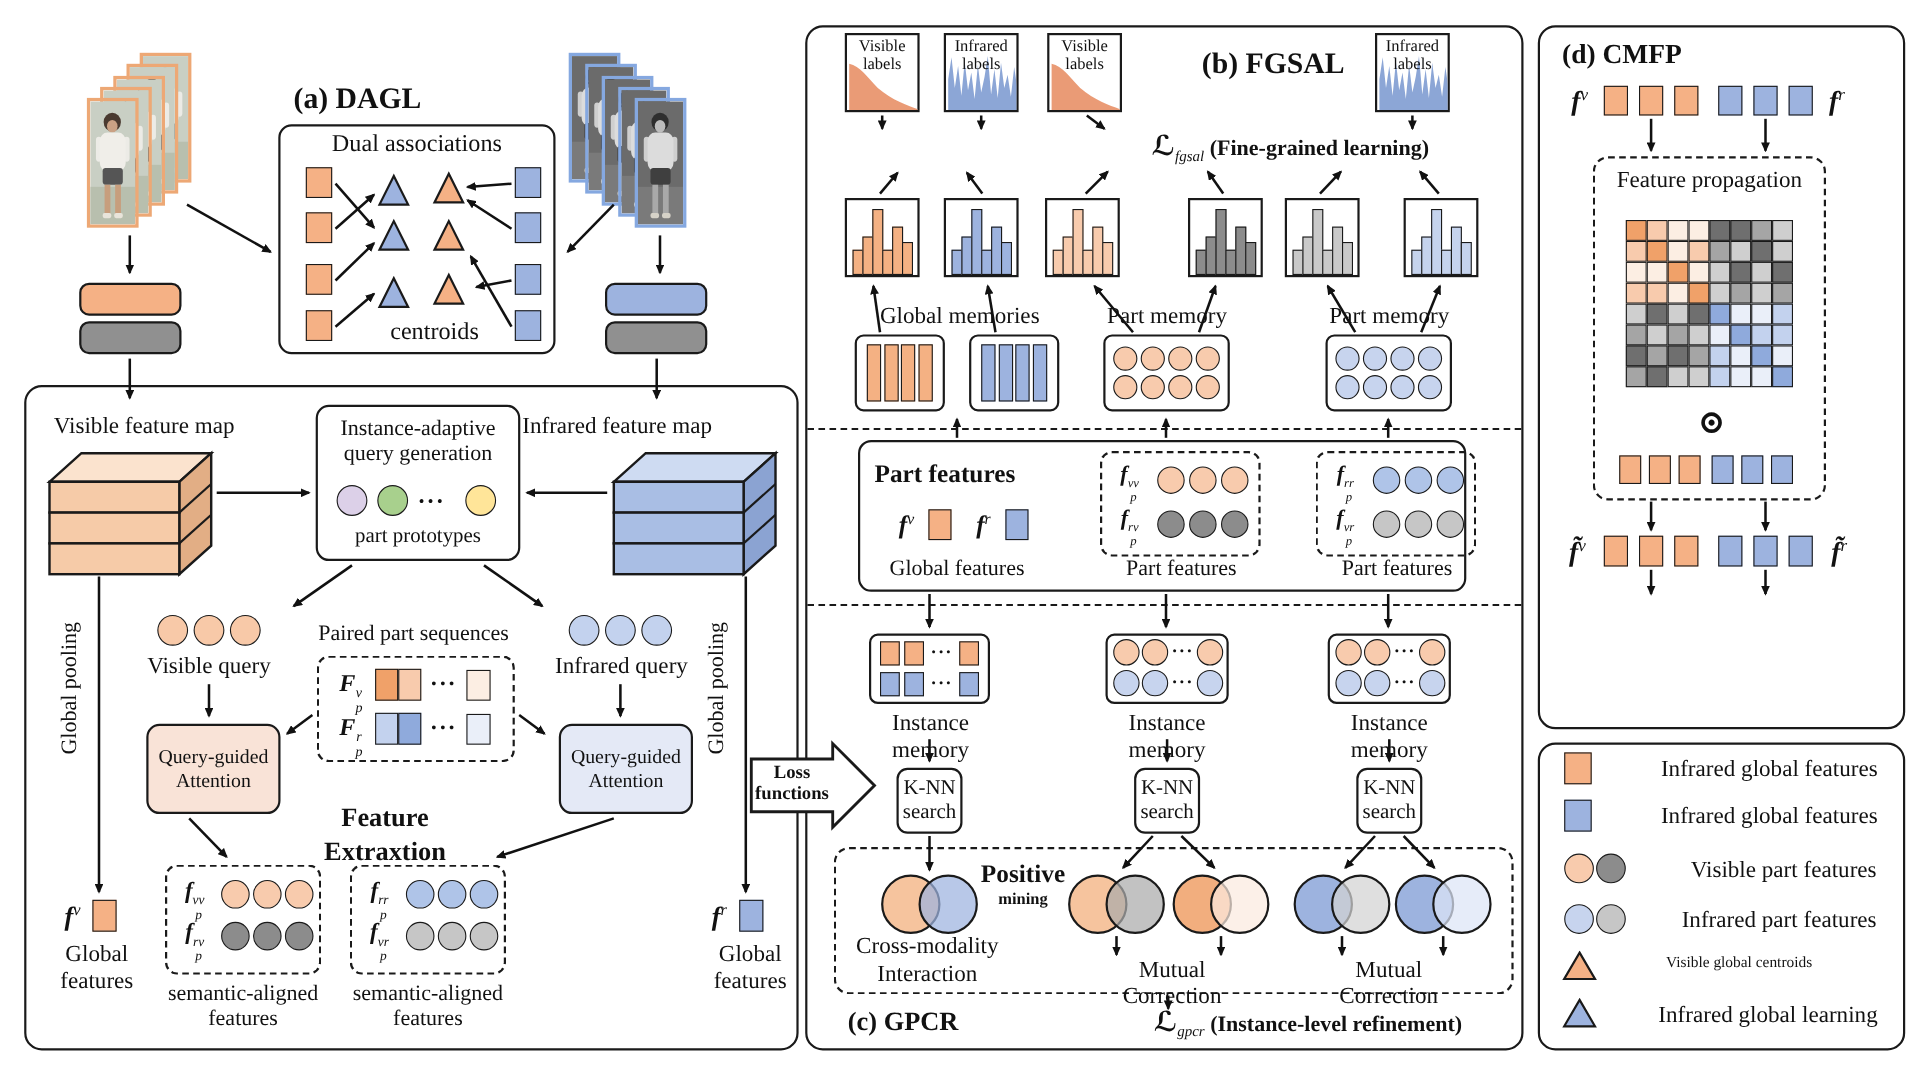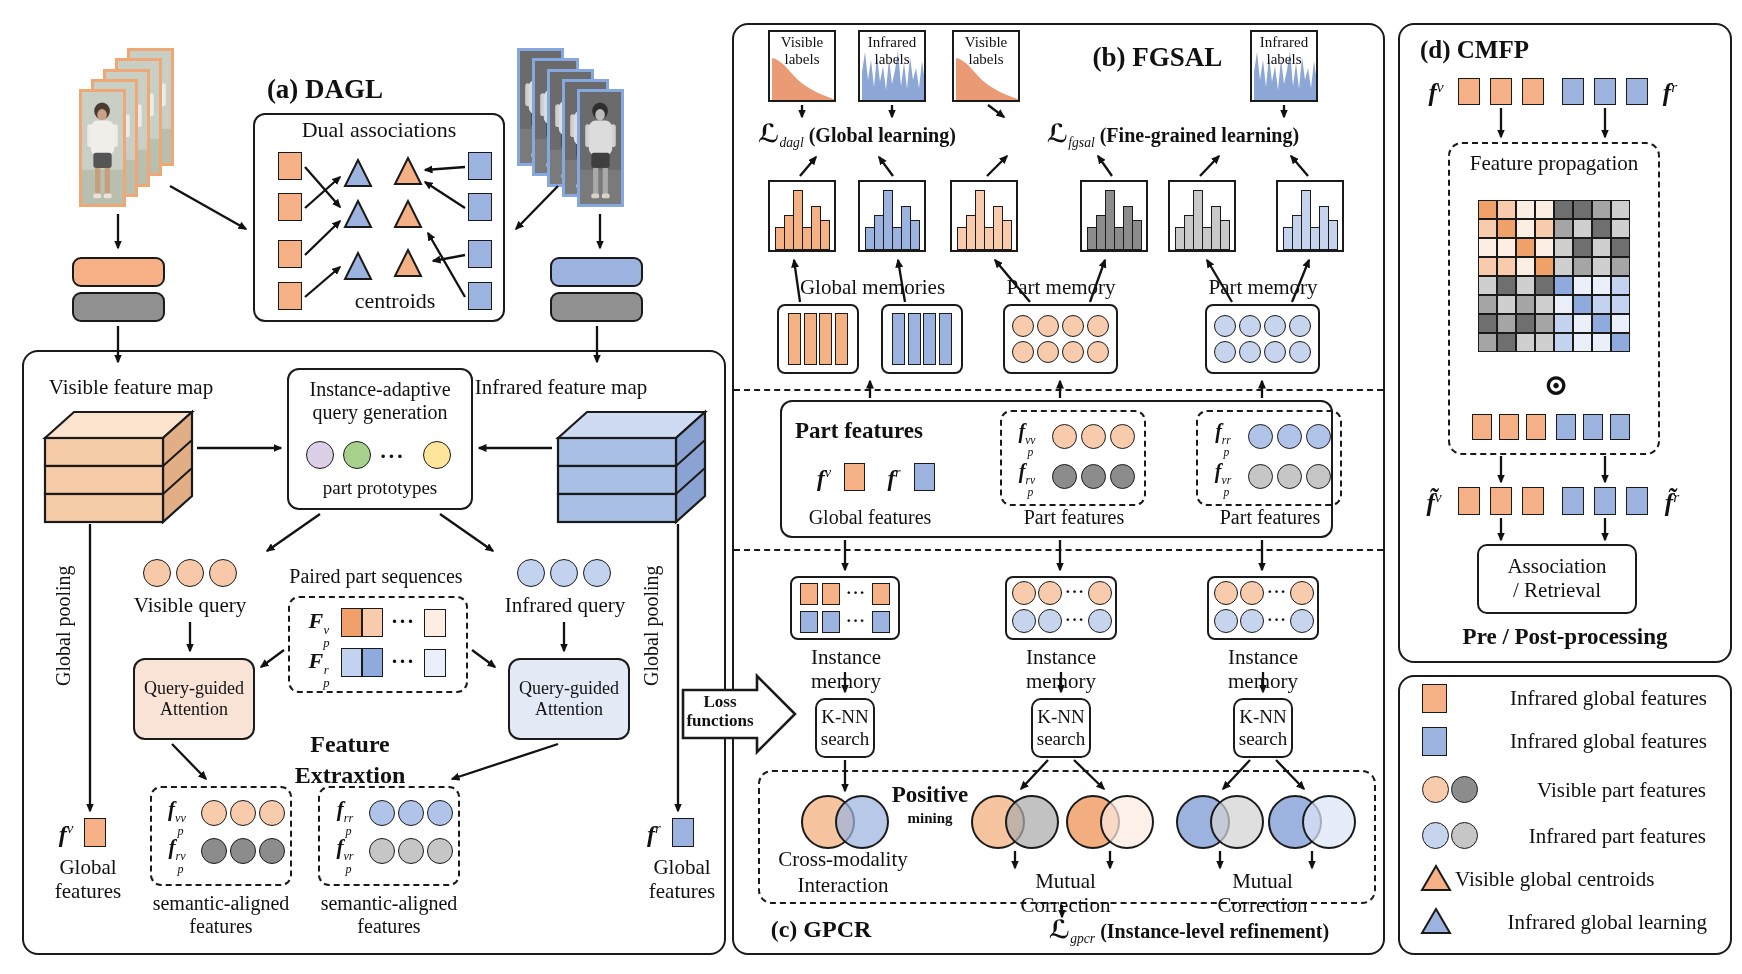--- a/index.html
+++ b/index.html
@@ -267,24 +267,20 @@
     <svg width="68" height="72" viewBox="0 0 68 72" preserveAspectRatio="none">
         <use href="#sil-r"></use>
       </svg>
     <div class="txt t">
         <div>Infrared</div>
         <div>labels</div>
       </div>
   </div>
   <div class="abs t b z2" style="left:1075px;top:42px;width:165px;font-size:27px">(b) FGSAL</div>
 
-  <div class="abs t z2" style="left:740px;top:120px;width:234px;font-size:20px;white-space:nowrap">
-    <span class="lsym">ℒ</span><sub class="lsub">dagl</sub>
-    <b>(Global learning)</b>
-  </div>
   <div class="abs t z2" style="left:978px;top:120px;width:390px;font-size:20px;white-space:nowrap">
     <span class="lsym">ℒ</span><sub class="lsub">fgsal</sub>
     <b>(Fine-grained learning)</b>
   </div>
 
   <div class="abs hist z2" style="left:768px;top:180px;width:68px;height:72px">
       <span class="hbar" style="height: 34%; background: rgb(244, 177, 131);"></span>
       <span class="hbar" style="height: 52%; background: rgb(244, 177, 131);"></span>
       <span class="hbar" style="height: 88%; background: rgb(244, 177, 131);"></span>
       <span class="hbar" style="height: 34%; background: rgb(244, 177, 131);"></span>
@@ -562,41 +558,36 @@
 
   <span class="abs t mth z2" style="left:1414px;top:488px;width:40px;font-size:25px"><span class="mb">f̃</span><sup>v</sup></span>
   <span class="abs sq z2" style="left:1458px;top:487px;width:22px;height:28px;background:#F5B185"></span>
   <span class="abs sq z2" style="left:1490px;top:487px;width:22px;height:28px;background:#F5B185"></span>
   <span class="abs sq z2" style="left:1522px;top:487px;width:22px;height:28px;background:#F5B185"></span>
   <span class="abs sq z2" style="left:1562px;top:487px;width:22px;height:28px;background:#9DB3DF"></span>
   <span class="abs sq z2" style="left:1594px;top:487px;width:22px;height:28px;background:#9DB3DF"></span>
   <span class="abs sq z2" style="left:1626px;top:487px;width:22px;height:28px;background:#9DB3DF"></span>
   <span class="abs t mth z2" style="left:1652px;top:488px;width:40px;font-size:25px"><span class="mb">f̃</span><sup>r</sup></span>
 
-  <div class="abs bx z2" style="left:1477px;top:544px;width:160px;height:70px;border-radius:10px;display:flex;flex-direction:column;justify-content:center">
-    <div class="t" style="font-size:21px">Association</div>
-    <div class="t" style="font-size:21px">/ Retrieval</div>
-  </div>
-  <div class="abs t b z2" style="left:1432px;top:624px;width:266px;font-size:23px">Pre / Post-processing</div>
 
   <div class="abs bx" style="left:1398px;top:675px;width:334px;height:280px;border-radius:16px"></div>
   <span class="abs sq z2" style="left:1422px;top:684px;width:25px;height:29px;background:#F5B185"></span>
   <div class="abs t z2" style="left:1455px;top:687px;width:252px;font-size:21px;text-align:right">Infrared global features</div>
   <span class="abs sq z2" style="left:1422px;top:727px;width:25px;height:29px;background:#9DB3DF"></span>
   <div class="abs t z2" style="left:1455px;top:730px;width:252px;font-size:21px;text-align:right">Infrared global features</div>
   <span class="abs ci z2" style="left:1422px;top:776px;width:27px;height:27px;background:#F8CBAD"></span>
   <span class="abs ci z2" style="left:1451px;top:776px;width:27px;height:27px;background:#8C8C8C"></span>
   <div class="abs t z2" style="left:1482px;top:779px;width:224px;font-size:21px;text-align:right">Visible part features</div>
   <span class="abs ci z2" style="left:1422px;top:822px;width:27px;height:27px;background:#C7D4EE"></span>
   <span class="abs ci z2" style="left:1451px;top:822px;width:27px;height:27px;background:#C6C6C6"></span>
   <div class="abs t z2" style="left:1482px;top:825px;width:224px;font-size:21px;text-align:right">Infrared part features</div>
   <svg class="abs z2" style="left:1420px;top:864px" width="32" height="28">
       <polygon points="16,2 30,26 2,26" fill="#F5B185" stroke="#1a1a1a" stroke-width="2"></polygon>
     </svg>
-  <div class="abs t z2" style="left:1455px;top:868px;width:252px;font-size:21px;text-align:left">Visible global centroids</div>
+  <div class="abs t z2" style="left:1455px;top:868px;width:252px;font-size:14px;text-align:center">Visible global centroids</div>
   <svg class="abs z2" style="left:1420px;top:907px" width="32" height="28">
       <polygon points="16,2 30,26 2,26" fill="#9DB3DF" stroke="#1a1a1a" stroke-width="2"></polygon>
     </svg>
   <div class="abs t z2" style="left:1455px;top:911px;width:252px;font-size:21px;text-align:right">Infrared global learning</div>
 
   <svg class="overlay" width="1742" height="974" viewBox="0 0 1742 974">
     <defs>
       <marker id="ah" markerWidth="9" markerHeight="8" refX="7.5" refY="4" orient="auto" markerUnits="userSpaceOnUse">
         <path d="M0,0 L9,4 L0,8 z" fill="#111"></path>
       </marker>

